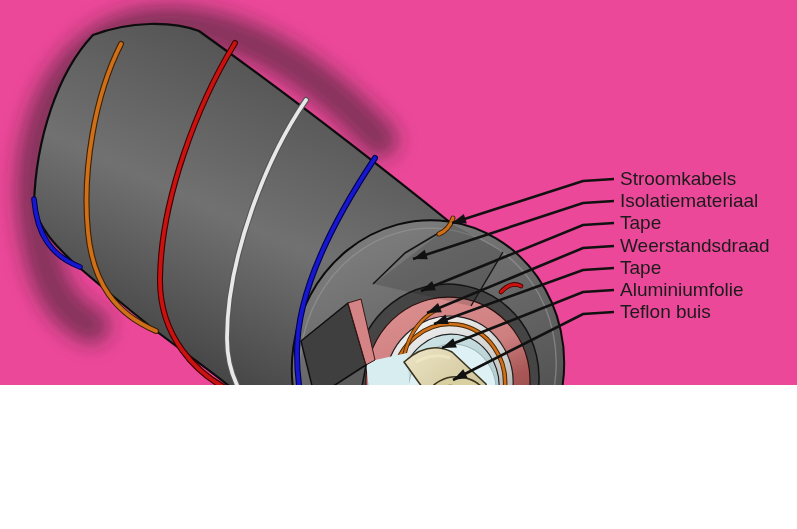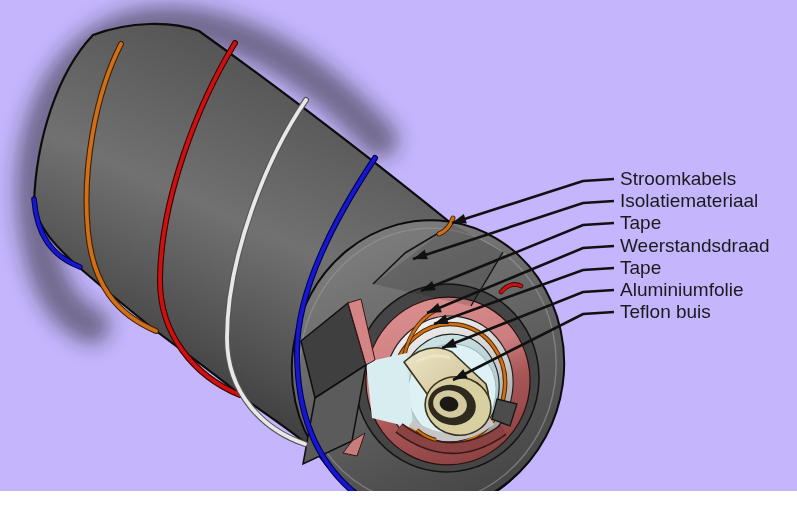--- a/index.html
+++ b/index.html
@@ -1,19 +1,19 @@
 <!DOCTYPE html>
 <html><head>
 <meta charset="utf-8">
 <style>
   html,body{margin:0;padding:0;background:#ffffff;}
   .stage{
     position:relative;
-    width:797px;height:491px;
-    background:#c4b5fd;
+    width:797px;height:385px;
+    background:#ec4899;
     overflow:hidden;
     font-family:"Liberation Sans", sans-serif;
   }
   svg{display:block;}
   text.anno-label{
     font-family:"Liberation Sans", sans-serif;
     font-size:19px;
     fill:#1b1b1b;
   }
 </style>

